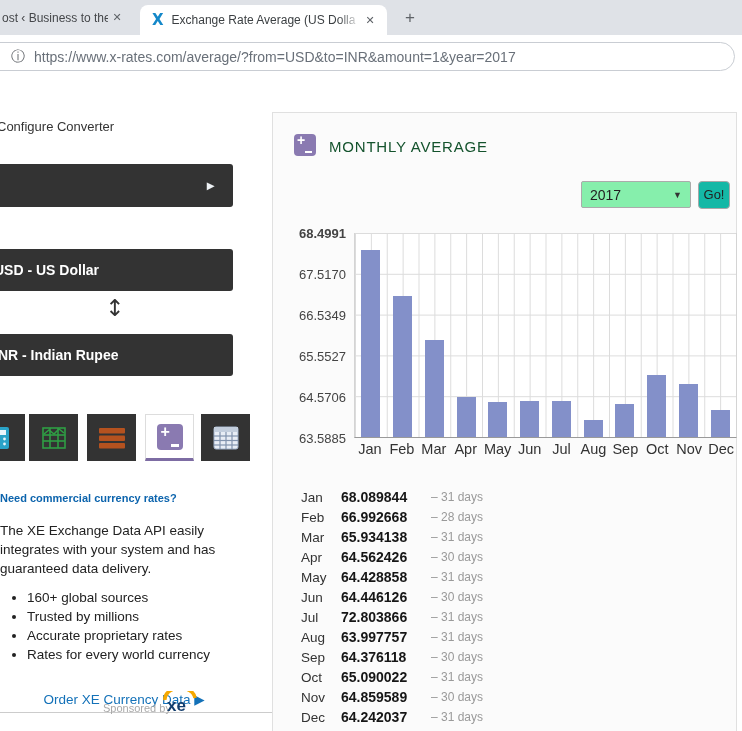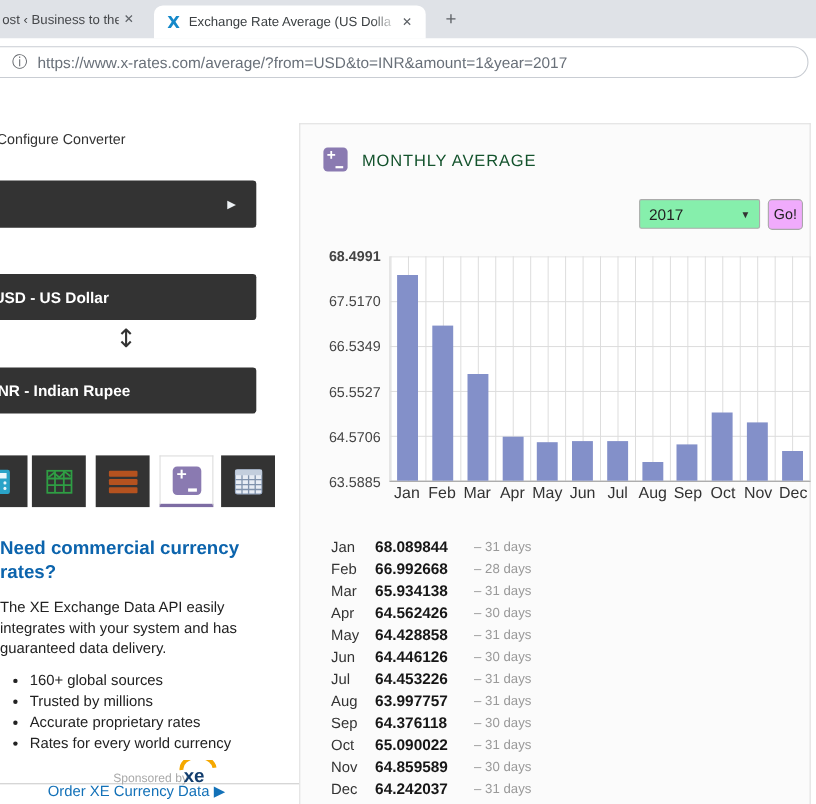--- a/index.html
+++ b/index.html
@@ -39,38 +39,38 @@
   .swap-arrow { position:absolute; left:105px; top:190px; font-size:23px; color:#333; font-family:"DejaVu Sans",sans-serif; cursor:pointer; }
 
   .icon-tab { position:absolute; top:309px; width:49px; height:47px; background:#333; display:flex; align-items:center; justify-content:center; cursor:pointer; }
   .icon-tab.active { background:#fff; border:1px solid #ddd; border-bottom:3px solid #7d6ca3; }
   .ptile { width:26px; height:26px; background:#8a7ab1; border-radius:4px; position:relative; }
   .ptile .pp { position:absolute; left:4px; top:-1px; color:#fff; font-weight:bold; font-size:16px; }
   .ptile .pm { position:absolute; right:4px; bottom:3px; width:8px; height:3px; background:#fff; }
 
   .ad-box { position:absolute; left:-15px; top:375px; width:428px; height:233px; border-bottom:1px solid #ccc; }
   .ad-inner { padding-left:15px; width:265px; }
-  .ad-heading { font-size:17px; font-weight:bold; color:#0c64ad; line-height:21px; margin-top:8px; width:240px; cursor:pointer; }
+  .ad-heading { font-size:11px; font-weight:bold; color:#0c64ad; line-height:21px; margin-top:8px; width:240px; cursor:pointer; }
   .ad-body { font-size:13.5px; color:#222; line-height:19px; margin-top:12px; width:250px; }
   .ad-bullets { margin:10px 0 0 27px; font-size:13.5px; color:#222; line-height:19px; }
   .ad-link { font-size:13.5px; color:#1371b8; margin-top:27px; width:248px; text-align:center; cursor:pointer; }
   .sponsored { position:absolute; left:118px; top:222px; font-size:11px; color:#a9a9a9; }
   .xe-logo { position:absolute; left:170px; top:211px; cursor:pointer; }
 
   
   .main-box { position:absolute; left:272px; top:7px; width:465px; height:619px; background:#fbfbfb; border:1px solid #e0e0e0; border-bottom:none; }
   .mh-icon { position:absolute; left:21px; top:21px; width:22px; height:22px; background:#8a7ab1; border-radius:4px; }
   .mh-icon .pp { position:absolute; left:3px; top:-2px; color:#fff; font-weight:bold; font-size:14px; }
   .mh-icon .pm { position:absolute; right:4px; bottom:3px; width:7px; height:2.5px; background:#fff; }
   .mh-title { position:absolute; left:56px; top:25px; font-size:15px; letter-spacing:0.8px; color:#14532d; }
   .mh-sub { position:absolute; left:56px; top:48px; font-size:13px; color:#333; }
   .mh-sub b { font-size:15px; }
   .year-select { position:absolute; left:308px; top:68px; width:110px; height:27px; border:1px solid #ababab; border-radius:2px; background:#86efac; display:flex; align-items:center; justify-content:space-between; padding:0 8px; font-size:14px; color:#222; cursor:pointer; }
   .caret { font-size:9px; color:#333; }
-  .go-btn { position:absolute; left:425px; top:68px; width:32px; height:28px; border:1px solid #a8a8a8; border-radius:4px; background:#f0abfc; font-size:13px; color:#222; text-align:center; line-height:26px; cursor:pointer; }
+  .go-btn { position:absolute; left:425px; top:68px; width:32px; height:28px; border:1px solid #a8a8a8; border-radius:4px; background:#14b8a6; font-size:13px; color:#222; text-align:center; line-height:26px; cursor:pointer; }
 
   .chart-ylabels { position:absolute; left:0; top:120px; width:76px; height:205px; }
   .ytick { position:absolute; right:3px; transform:translateY(-50%); font-size:13px; color:#444; }
   .plot { position:absolute; left:81px; top:120px; width:383px; height:205px; background:#fff;
     border-left:1px solid #d4d4d4; border-right:1px solid #d4d4d4; border-bottom:1px solid #9a9a9a;
     background-image:
       linear-gradient(to right,#dcdcdc 1px,transparent 1px),
       linear-gradient(to bottom,#dcdcdc 1px,transparent 1px);
     background-size: calc(100%/24) 100%, 100% 20%;
     display:flex; }
@@ -299,21 +299,21 @@
             <span class="rvalue">64.428858</span>
             <span class="rdays">– 31 days</span>
           </div>
           <div class="rrow">
             <span class="rmonth">Jun</span>
             <span class="rvalue">64.446126</span>
             <span class="rdays">– 30 days</span>
           </div>
           <div class="rrow">
             <span class="rmonth">Jul</span>
-            <span class="rvalue">64.453226</span>
+            <span class="rvalue">72.803866</span>
             <span class="rdays">– 31 days</span>
           </div>
           <div class="rrow">
             <span class="rmonth">Aug</span>
             <span class="rvalue">63.997757</span>
             <span class="rdays">– 31 days</span>
           </div>
           <div class="rrow">
             <span class="rmonth">Sep</span>
             <span class="rvalue">64.376118</span>

